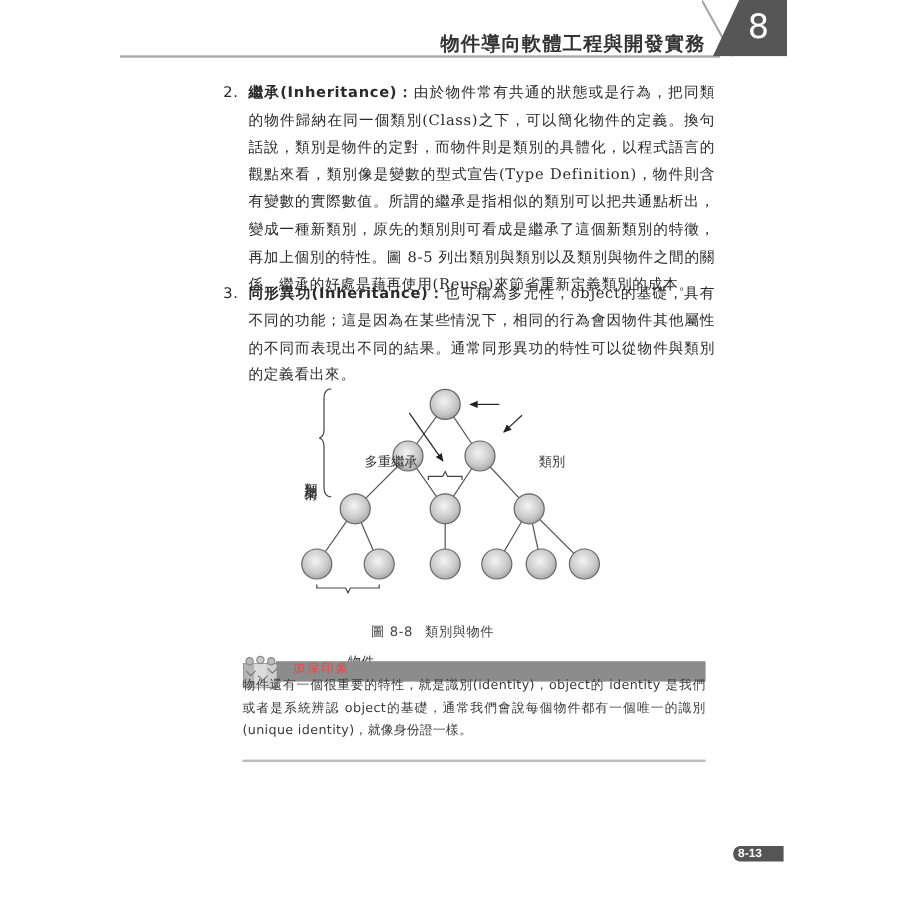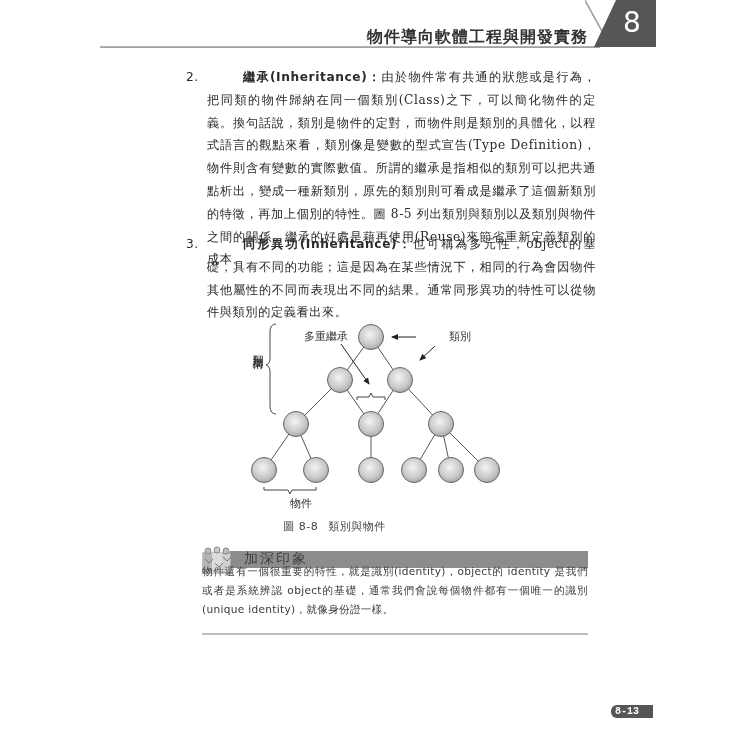--- a/index.html
+++ b/index.html
@@ -27,49 +27,49 @@
     .chapter-num {
       position: absolute; left: 612px; top: 6px; width: 40px; text-align: center;
       font-family: "DejaVu Sans", sans-serif; font-size: 28px; color: #fff;
     }
     .item {
       position: absolute; left: 186px; width: 410px; font-size: 12.2px; line-height: 22.8px;
       letter-spacing: 0.6px; text-align: justify;
     }
     .item .num { position: absolute; left: 0; top: 0; font-family: "DejaVu Sans", sans-serif; }
     .item .body { margin-left: 21px; }
-    .item .term { font-family: "DejaVu Sans", sans-serif; font-weight: bold; margin-left: 36px; }
+    .item .term { font-family: "DejaVu Sans", sans-serif; font-weight: bold; }
     .diagram { position: absolute; left: 0; top: 0; width: 750px; height: 750px; pointer-events: none; }
     .diag-label {
-      position: absolute; font-size: 11px; color: #333; font-family: Liberation Mono, monospace;
+      position: absolute; font-size: 11px; color: #333; font-family: Liberation Mono, monospace; margin-top: 48px;
     }
     .vert-label { writing-mode: vertical-rl; letter-spacing: 1px; }
     .caption {
       position: absolute; left: 0; width: 669px; top: 519px; text-align: center;
-      font-family: "DejaVu Sans", sans-serif; font-size: 11px; color: #444; letter-spacing: 0.5px;
+      font-family: "DejaVu Sans", sans-serif; font-size: 11px; color: #444; letter-spacing: 0.5px; padding-left: 26px;
     }
     .caption .fig-no { margin-right: 10px; }
     .banner {
       position: absolute; left: 230px; top: 551px; width: 358px; height: 17px; background: #8c8c8c;
     }
     .banner-title {
       position: absolute; left: 244px; top: 550px; font-family: "DejaVu Sans", sans-serif;
-      font-size: 14px; color: #404040; letter-spacing: 2px;
+      font-size: 10px; color: #ef4444; letter-spacing: 2px;
     }
     .banner-icon { position: absolute; left: 201px; top: 545px; width: 34px; height: 30px; }
     .note {
       position: absolute; left: 202px; top: 562px; width: 386px; font-family: "DejaVu Sans", sans-serif;
       font-size: 10.6px; line-height: 19px; color: #3a3a3a; text-align: justify; letter-spacing: 0.3px;
     }
     .note-rule {
       position: absolute; left: 202px; top: 633px; width: 386px; height: 2px; background: #bdbdbd;
     }
     .page-tab {
       position: absolute; left: 611px; top: 705px; width: 42px; height: 13px; background: #555;
-      border-radius: 6px 0 0 6px; color: #fff; font-family: Liberation Mono, monospace;
+      border-radius: 6px 0 0 6px; color: #fff; font-family: Liberation Sans, sans-serif;
       font-size: 10px; font-weight: bold; line-height: 13px; padding-left: 4px; box-sizing: border-box;
     }
   </style>
 </head>
 <body>
 
 <div class="header-rule"></div>
 <div class="header-title">物件導向軟體工程與開發實務</div>
 <div class="chapter-slash"></div>
 <div class="chapter-tab"></div>

